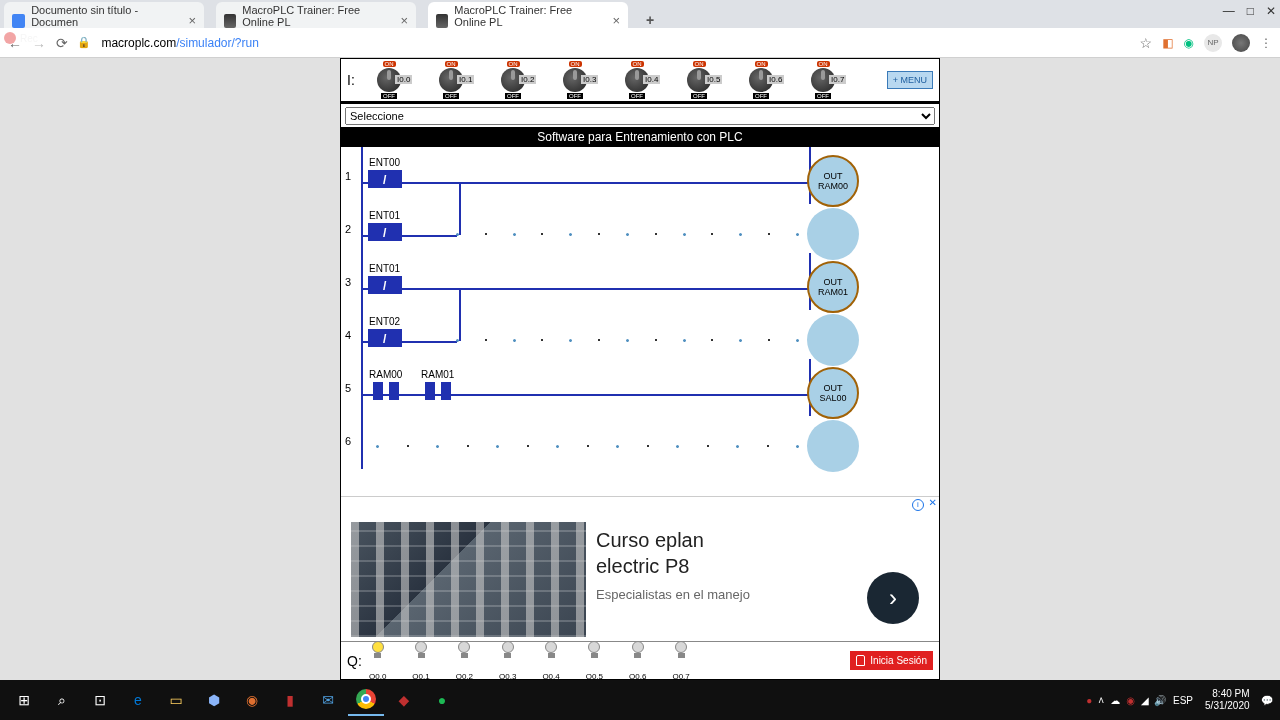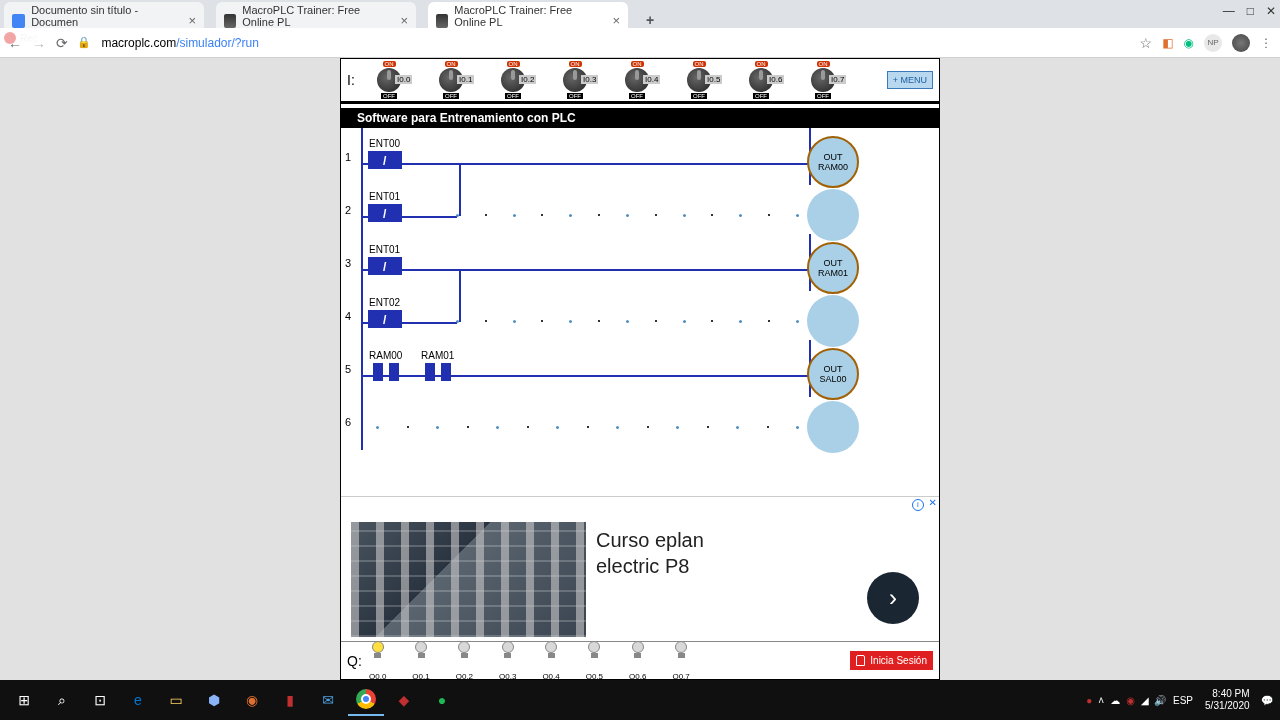--- a/index.html
+++ b/index.html
@@ -24,21 +24,21 @@
 .switch{width:40px;display:flex;flex-direction:column;align-items:center;position:relative;cursor:pointer}
 .sw-on{font-size:6px;background:#CC3300;color:#fff;padding:0 2px;border-radius:2px}
 .sw-dial{width:24px;height:24px;background:radial-gradient(circle at 40% 40%,#666,#222);border-radius:50%;position:relative;margin:1px 0}
 .sw-dial::after{content:'';position:absolute;width:4px;height:10px;background:#999;top:2px;left:10px;border-radius:2px}
 .sw-off{font-size:6px;background:#000;color:#fff;padding:0 2px}
 .sw-num{position:absolute;left:26px;top:14px;font-size:8px;background:#ccc;padding:0 2px}
 .menu-btn{background:#B8D8F0;border:1px solid #3A7AB8;font-size:9px;padding:3px 5px;color:#2060A0;cursor:pointer}
 .examples{padding:2px 4px}
 .ex-label{font-size:12px}
 .ex-select{width:100%;font-size:11px;height:18px}
-.title-bar{background:#000;color:#fff;font-size:12px;font-weight:bold;padding:3px 16px}
+.title-bar{background:#000;color:#fff;text-align:center;font-size:12px;font-weight:normal;padding:3px 4px}
 .ladder{flex:1;position:relative;padding:2px 0}
 .rung{height:53px;position:relative;display:flex;align-items:center}
 .rung-num{position:absolute;left:4px;font-size:11px}
 .rail-l{position:absolute;left:20px;top:-2px;bottom:-2px;width:2px;background:#2030B0}
 .rail-r{position:absolute;right:128px;top:-2px;bottom:-2px;width:2px;background:#2030B0}
 .rung-line{position:absolute;left:20px;right:128px;height:2px;background:#2030B0;top:33px}
 .elem{position:absolute;top:8px;text-align:center}
 .elem-label{font-size:10px;display:block;margin-bottom:2px;white-space:nowrap}
 .contact-nc{width:26px;height:18px;background:#2030B0;position:relative;margin:0 auto}
 .contact-nc::before{content:'';position:absolute;left:-4px;width:4px;height:18px;background:#2030B0}
@@ -191,20 +191,23 @@
             <span class="sw-on">ON</span>
             <div class="sw-dial"></div>
             <span class="sw-off">OFF</span>
             <span class="sw-num">I0.7</span>
           </div>
         </div>
       <button class="menu-btn">+ MENU</button>
     </div>
 
     <div class="examples">
+      <select class="ex-select">
+        <option>Seleccione</option>
+      </select>
     </div>
 
     <div class="title-bar">Software para Entrenamiento con PLC</div>
 
     <div class="ladder">
 
       <div class="rung">
         <span class="rung-num">1</span>
         <div class="rail-l"></div>
           <div class="rung-line"></div>
@@ -330,20 +333,21 @@
         <div class="coil coil-empty"></div>
       </div>
     </div>
 
     <div class="ad">
       <span class="ad-info">i</span>
       <span class="ad-x">✕</span>
       <div class="ad-img"></div>
       <div class="ad-txt">
         <div class="ad-h"><span>Curso eplan</span><br><span>electric P8</span></div>
+        <div class="ad-sub">Especialistas en el manejo</div>
       </div>
       <div class="ad-arrow">›</div>
     </div>
 
     <div class="q-row">
       <span class="q-label">Q:</span>
       <div class="bulbs" id="bulbs">
           <div class="bulb">
             <div class="bulb-icon">
               <div class="bulb-glass on"></div>

